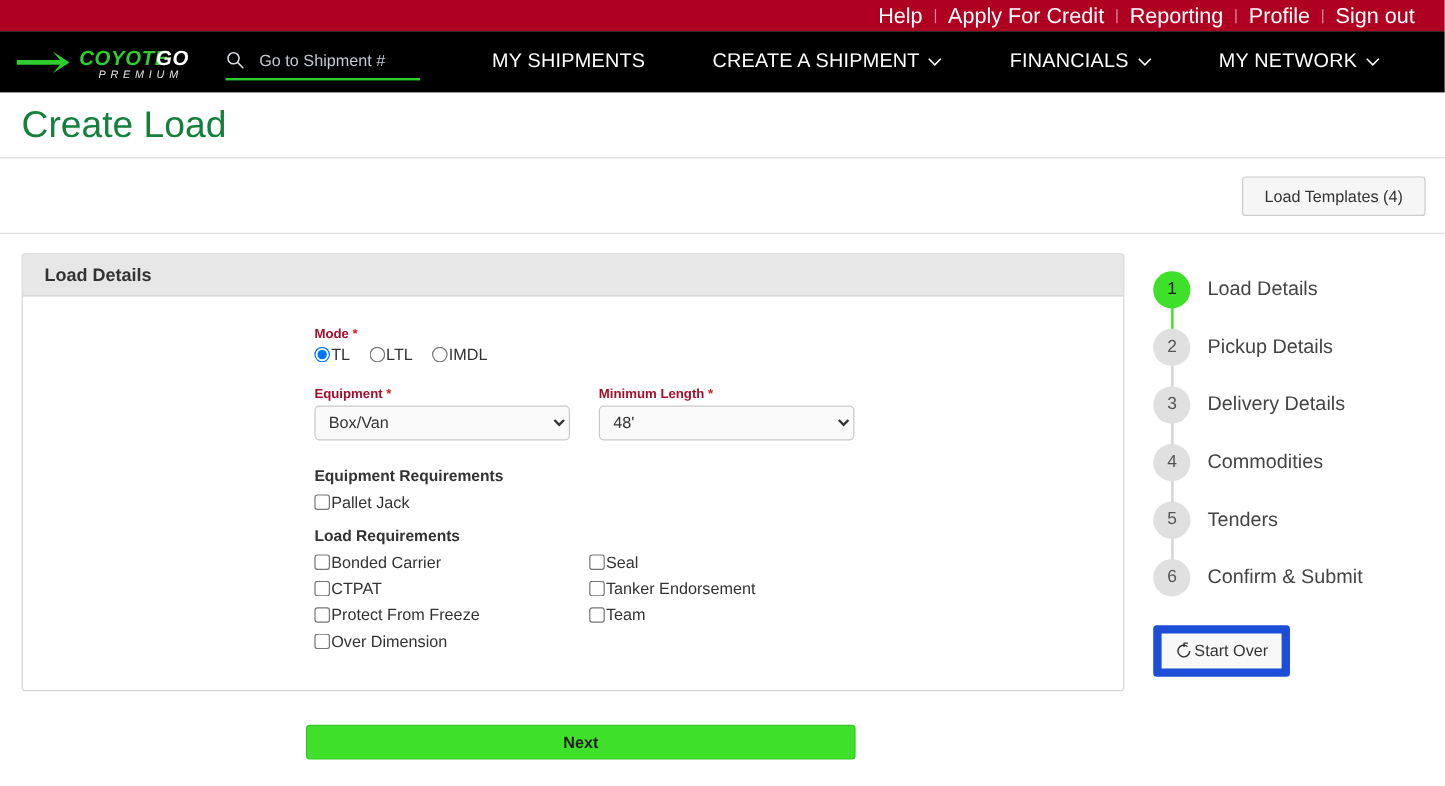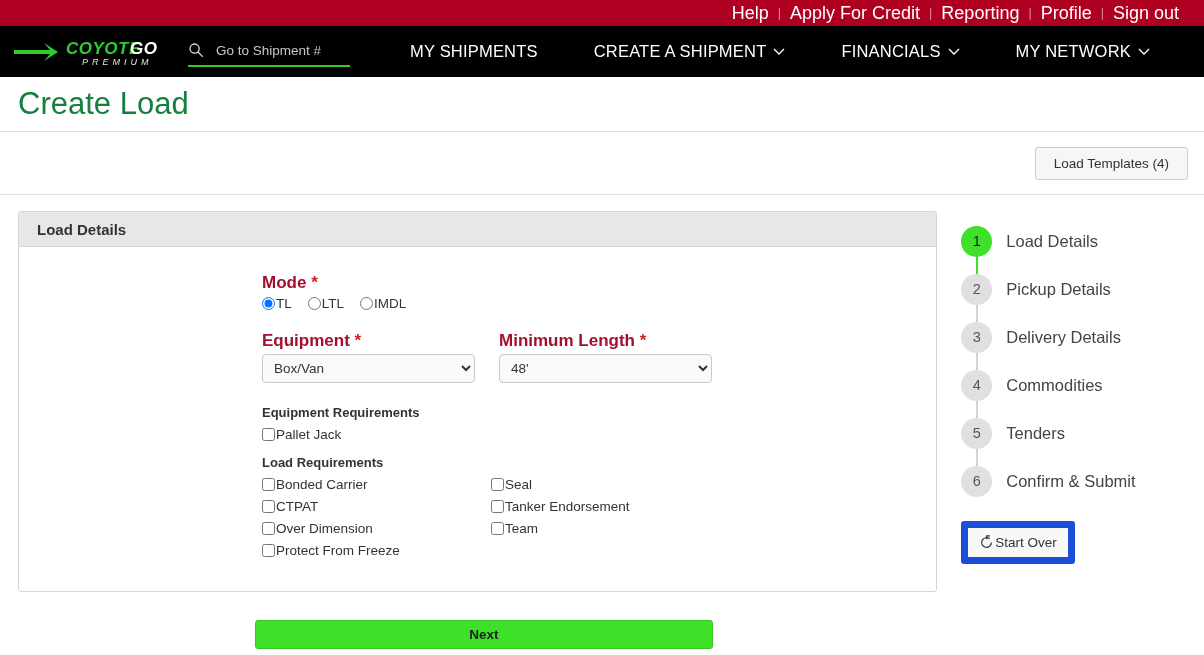--- a/index.html
+++ b/index.html
@@ -149,21 +149,21 @@
     font-size: 15px;
     font-weight: bold;
     color: #333333;
   }
   .panel-body {
     padding: 26px 0 26px 243px;
     min-height: 290px;
   }
 
   .field-label {
-    font-size: 17px;
+    font-size: 11px;
     font-weight: bold;
     color: #a30f2d;
     margin-bottom: 3px;
   }
   .req-star { color: #cc2222; font-weight: bold; }
 
   .radio-row {
     display: flex;
     align-items: center;
     gap: 16px;
@@ -427,25 +427,25 @@
           <label class="cb-row">
             <input type="checkbox" style="">
             <span>Bonded Carrier</span>
           </label>
           <label class="cb-row">
             <input type="checkbox" style="">
             <span>CTPAT</span>
           </label>
           <label class="cb-row">
             <input type="checkbox" style="">
+            <span>Protect From Freeze</span>
+          </label>
+          <label class="cb-row">
+            <input type="checkbox" style="">
             <span>Over Dimension</span>
-          </label>
-          <label class="cb-row">
-            <input type="checkbox" style="">
-            <span>Protect From Freeze</span>
           </label>
         </div>
         <div class="cb-col-b">
           <label class="cb-row">
             <input type="checkbox" style="">
             <span>Seal</span>
           </label>
           <label class="cb-row">
             <input type="checkbox" style="">
             <span>Tanker Endorsement</span>

